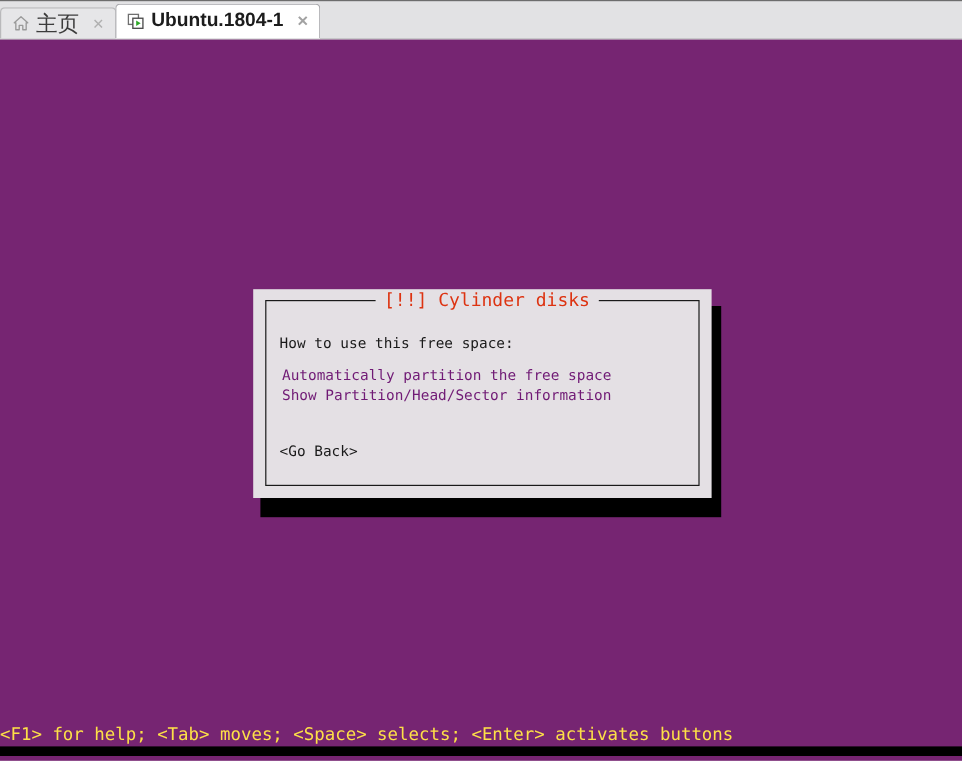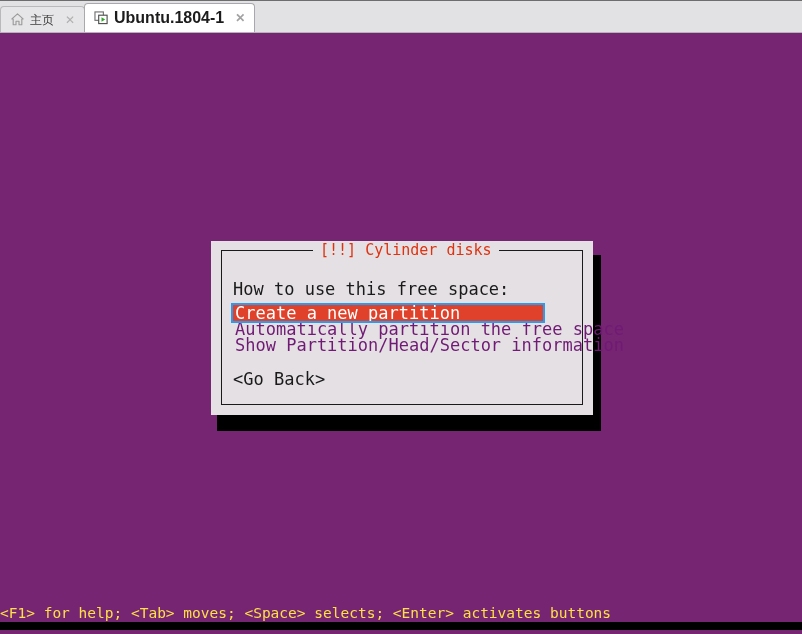--- a/index.html
+++ b/index.html
@@ -61,21 +61,21 @@
     height: 29px;
     border-color: #a9a9ad;
     z-index: 3;
     font-weight: bold;
   }
   .tab-label {
     white-space: nowrap;
     line-height: 1;
   }
   .tab.active .tab-label { color: #1c1c1c; font-size: 16px; }
-  .tab.inactive .tab-label { color: #3c3c3c; font-size: 12px; }
+  .tab.inactive .tab-label { color: #3c3c3c; font-size: 18px; }
 
   .tab-close {
     width: 14px; height: 14px;
     display: inline-flex;
     align-items: center;
     justify-content: center;
     margin-left: 4px;
     color: #b0b0b0;
     font-size: 12px;
     line-height: 1;
@@ -139,22 +139,23 @@
     white-space: nowrap;
     z-index: 2;
   }
 
   #dlg-body {
     position: absolute;
     left: 0; top: 0;
     width: 382px;
     height: 174px;
     font-family: "DejaVu Sans Mono", monospace;
-    font-size: 17px;
+    font-size: 12px;
     color: #1a1a1a;
+    text-align: center;
   }
   #prompt {
     position: absolute;
     left: 22px;
     top: 38px;
     white-space: nowrap;
     letter-spacing: 0px;
   }
   #menu {
     position: absolute;
@@ -246,21 +247,20 @@
 
       <div id="dlg-frame"></div>
 
       <div id="dlg-title">[!!] Cylinder disks</div>
 
       <div id="dlg-body">
 
         <div id="prompt">How to use this free space:</div>
 
         <div id="menu">
-          <div class="menu-item selected">Create a new partition</div>
           <div class="menu-item">Automatically partition the free space</div>
           <div class="menu-item">Show Partition/Head/Sector information</div>
         </div>
 
         <div id="gobackrow">&lt;Go Back&gt;</div>
 
       </div>
     </div>
 
     <div id="statusbar">&lt;F1&gt; for help; &lt;Tab&gt; moves; &lt;Space&gt; selects; &lt;Enter&gt; activates buttons</div>

